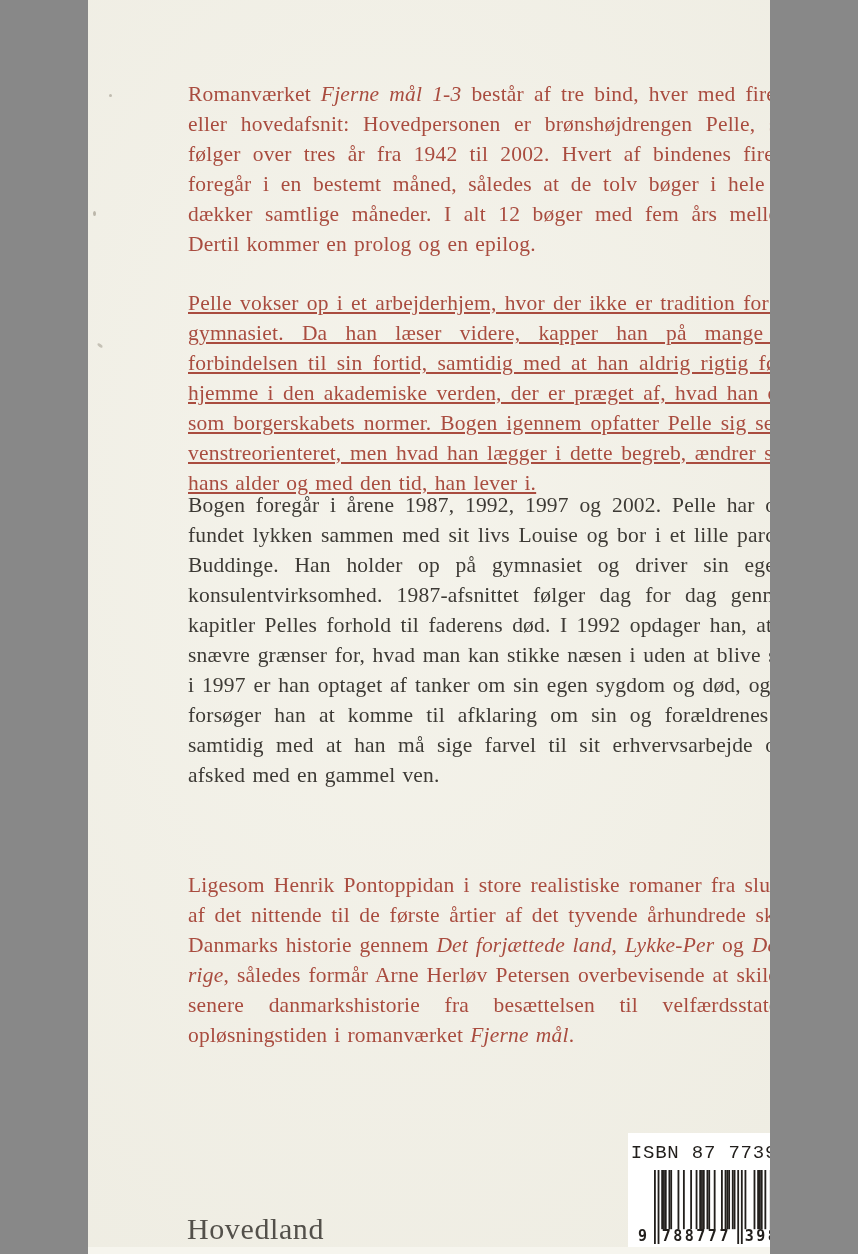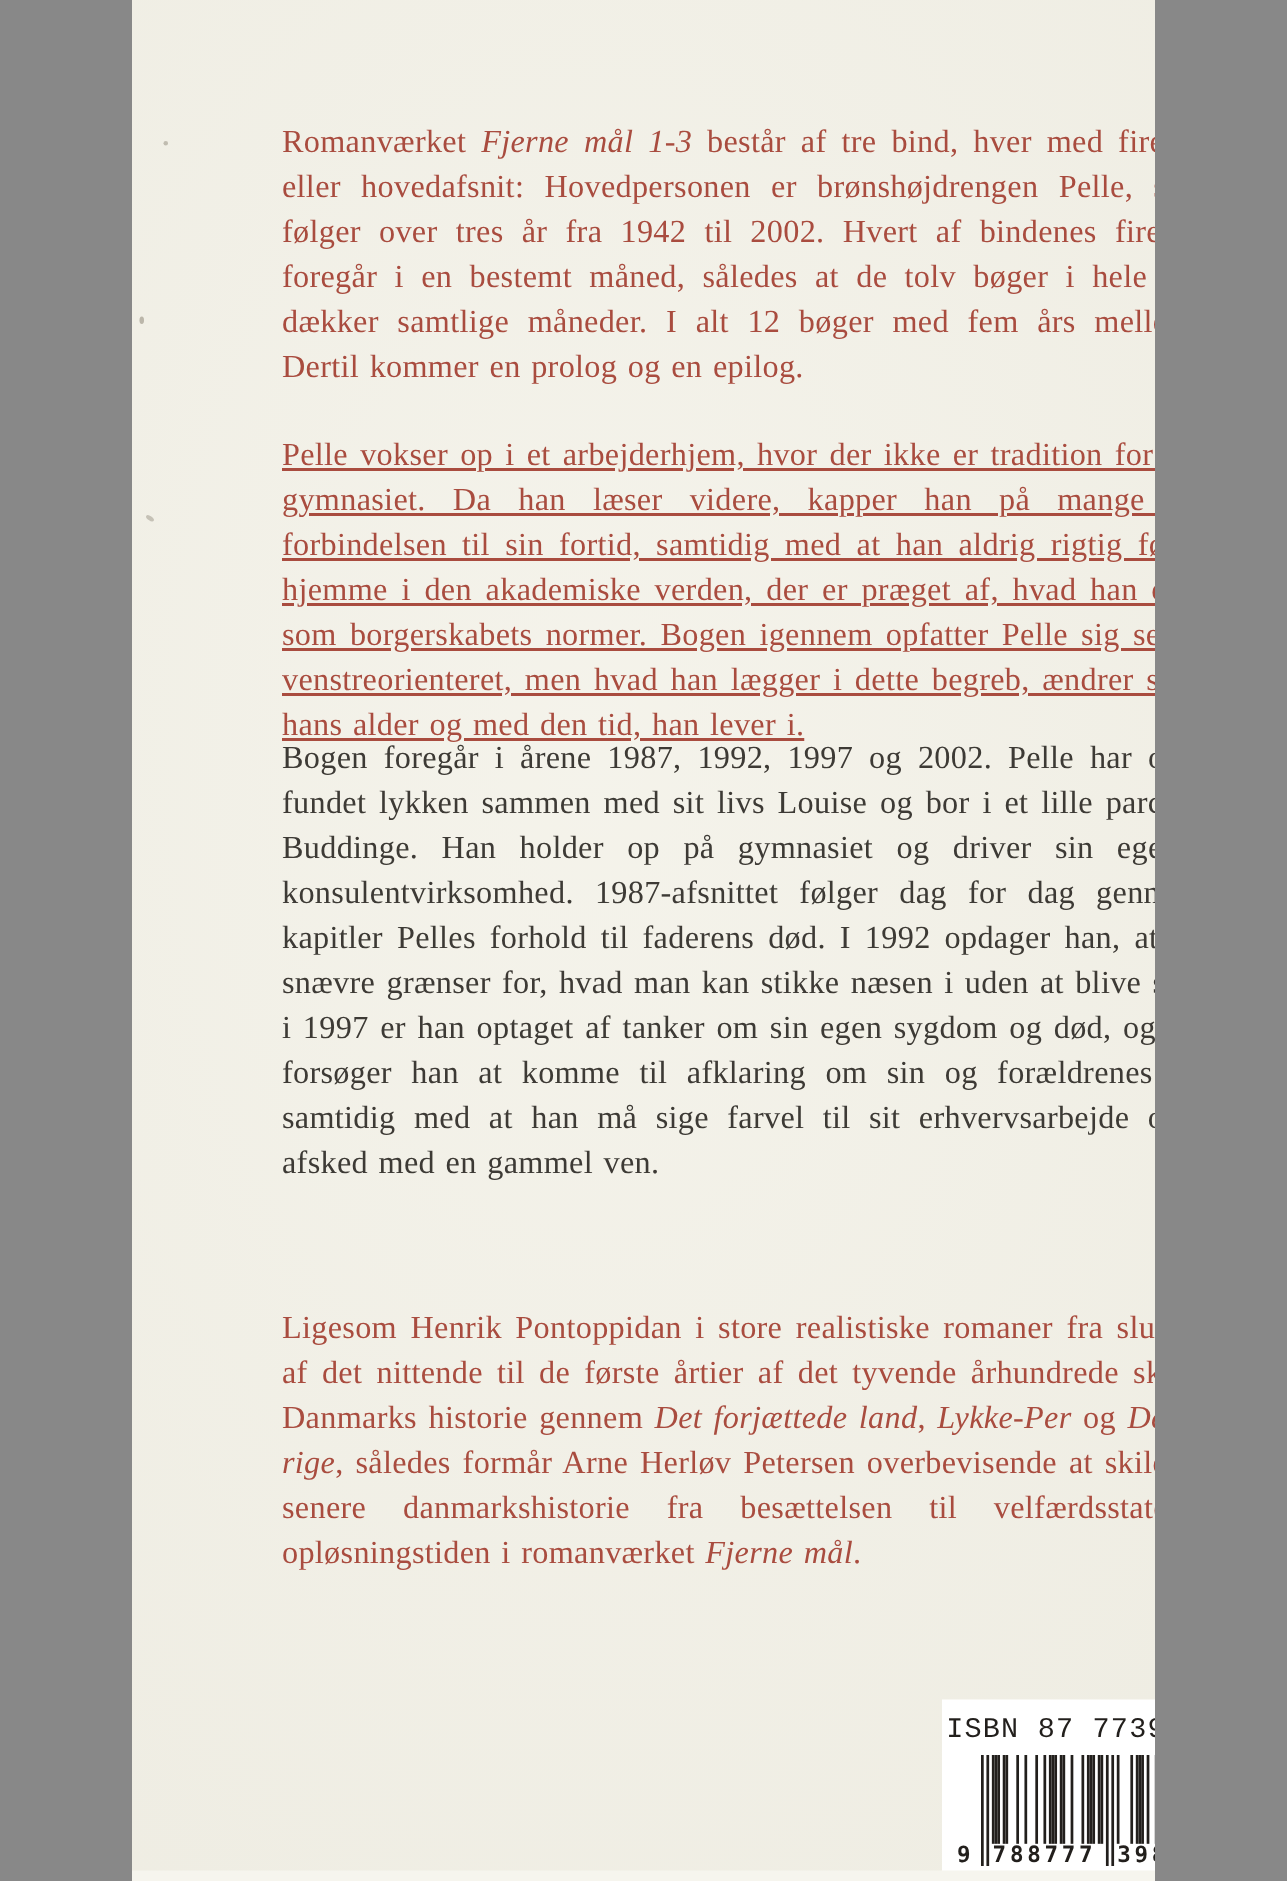--- a/index.html
+++ b/index.html
@@ -97,20 +97,21 @@
 
 <div class="page">
 
   <section>
     <p class="para red p1"><span>Romanværket </span><em>Fjerne mål 1-3</em><span> består af tre bind, hver med fire bøger eller hovedafsnit: Hovedpersonen er brønshøjdrengen Pelle, som vi følger over tres år fra 1942 til 2002. Hvert af bindenes fire bøger foregår i en bestemt måned, således at de tolv bøger i hele værket dækker samtlige måneder. I alt 12 bøger med fem års mellemrum. Dertil kommer en prolog og en epilog.</span></p>
     <p class="para red p2"><span>Pelle vokser op i et arbejderhjem, hvor der ikke er tradition for at gå i gymnasiet. Da han læser videre, kapper han på mange måder forbindelsen til sin fortid, samtidig med at han aldrig rigtig føler sig hjemme i den akademiske verden, der er præget af, hvad han opfatter som borgerskabets normer. Bogen igennem opfatter Pelle sig selv som venstreorienteret, men hvad han lægger i dette begreb, ændrer sig med hans alder og med den tid, han lever i.</span></p>
     <p class="para dark p3"><span>Bogen foregår i årene 1987, 1992, 1997 og 2002. Pelle har omsider fundet lykken sammen med sit livs Louise og bor i et lille parcelhus i Buddinge. Han holder op på gymnasiet og driver sin egen lille konsulentvirksomhed. 1987-afsnittet følger dag for dag gennem 31 kapitler Pelles forhold til faderens død. I 1992 opdager han, at der er snævre grænser for, hvad man kan stikke næsen i uden at blive straffet, i 1997 er han optaget af tanker om sin egen sygdom og død, og i 2002 forsøger han at komme til afklaring om sin og forældrenes fortid, samtidig med at han må sige farvel til sit erhvervsarbejde og tage afsked med en gammel ven.</span></p>
     <p class="para red p4"><span>Ligesom Henrik Pontoppidan i store realistiske romaner fra slutningen af det nittende til de første årtier af det tyvende århundrede skildrede Danmarks historie gennem </span><em>Det forjættede land</em><span>, </span><em>Lykke-Per</em><span> og </span><em>De dødes rige</em><span>, således formår Arne Herløv Petersen overbevisende at skildre den senere danmarkshistorie fra besættelsen til velfærdsstaten og opløsningstiden i romanværket </span><em>Fjerne mål</em><span>.</span></p>
   </section>
 
+  <div class="publisher">Hovedland</div>
 
   <div class="isbn-box">
     <div class="isbn-label">ISBN 87 7739 873 4</div>
     <div class="barcode">
       <svg viewBox="0 0 95 60" preserveAspectRatio="none" aria-hidden="true" fill="#221f1c">
           <rect x="0" y="0" width="1" height="60"></rect>
           <rect x="2" y="0" width="1" height="60"></rect>
           <rect x="4" y="0" width="1" height="48"></rect>
           <rect x="5" y="0" width="1" height="48"></rect>
           <rect x="6" y="0" width="1" height="48"></rect>

